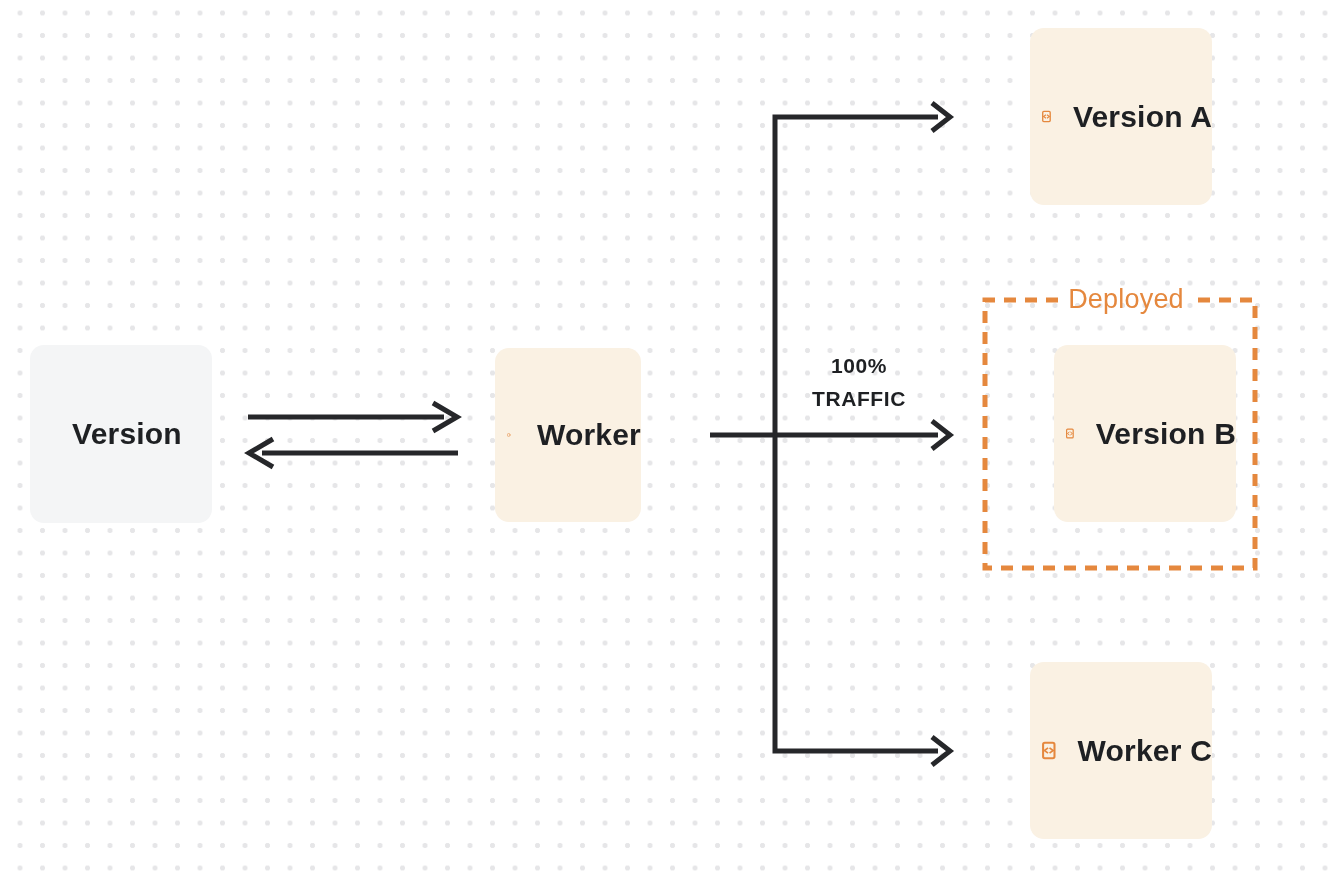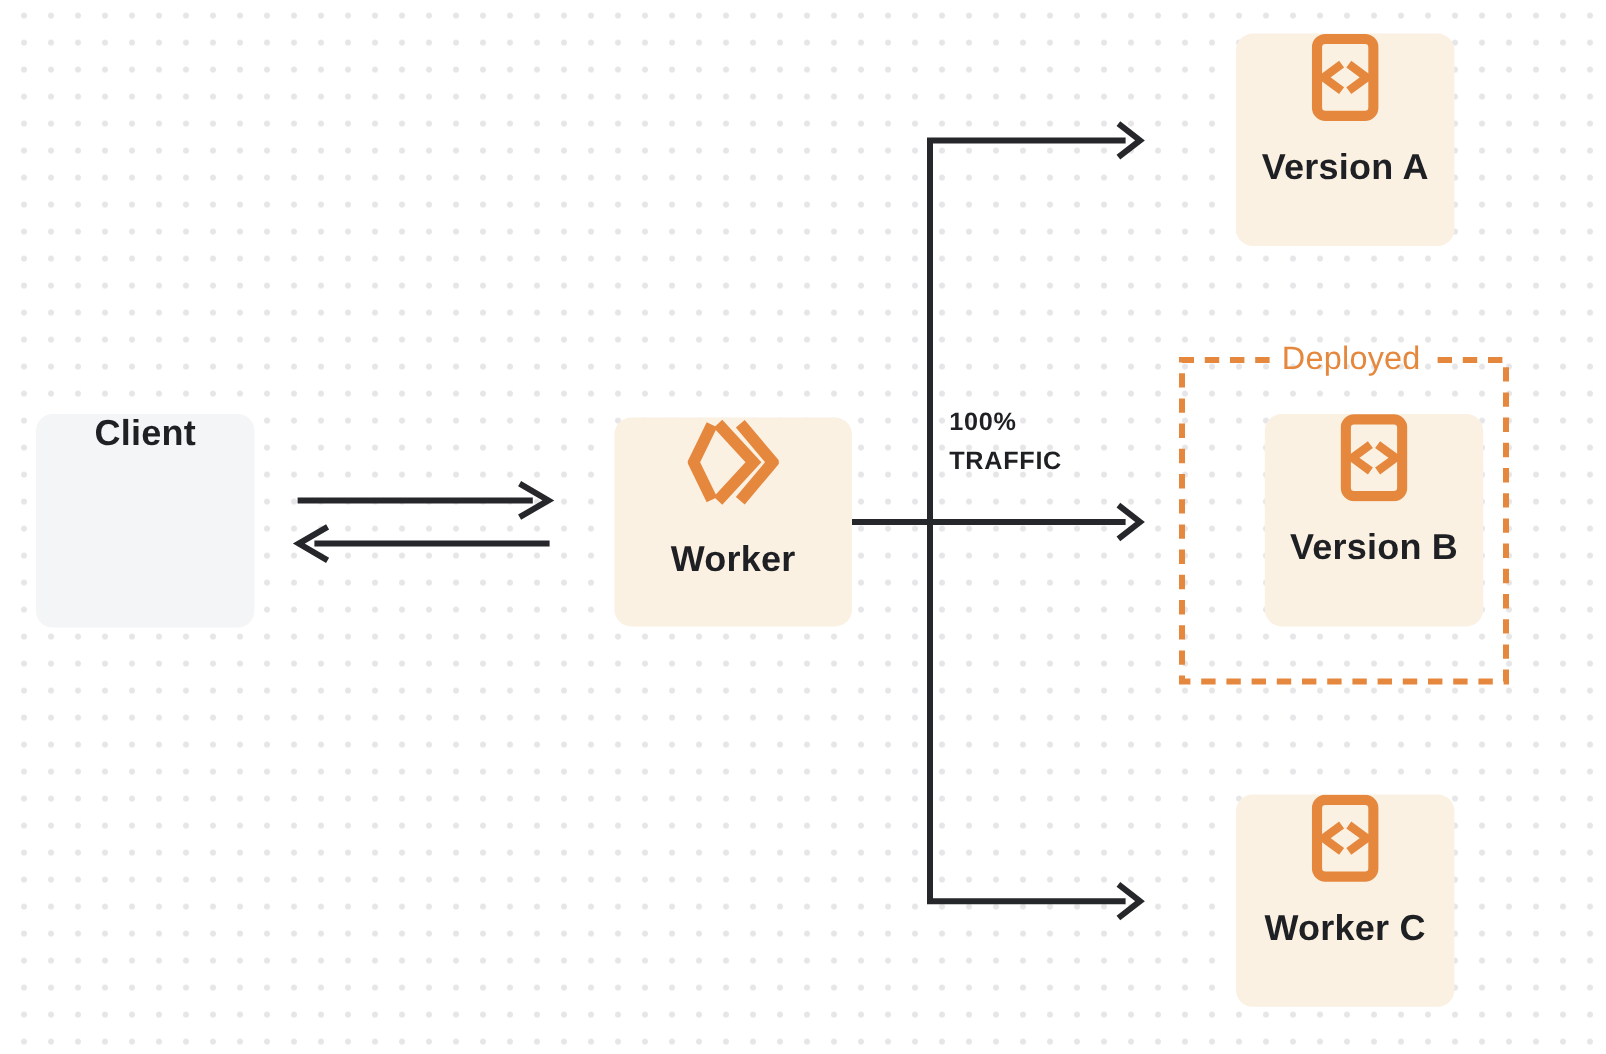--- a/index.html
+++ b/index.html
@@ -42,32 +42,34 @@
     stroke: var(--orange-accent, #E5883E);
     stroke-width: 5;
     fill: none;
     stroke-dasharray: 12 9;
   }
 
   .node {
     position: absolute;
     border-radius: 14px;
     display: flex;
-    flex-direction: column;
+    flex-direction: row;
     align-items: center;
+    justify-content: center;
+    padding-left: 12px;
   }
   .node-label {
     font-weight: 700;
     font-size: 30px;
     letter-spacing: 0.2px;
     color: var(--label-text, #1E2023);
     white-space: nowrap;
   }
   .client-node  { left: 30px;  top: 345px; width: 182px; height: 178px; background: var(--client-gray, #F4F5F6); }
-  .worker-node  { left: 512px; top: 348px; width: 198px; height: 174px; background: var(--node-cream, #FAF1E3); gap: 26px; }
+  .worker-node  { left: 495px; top: 348px; width: 146px; height: 174px; background: var(--node-cream, #FAF1E3); gap: 26px; }
   .version-node { left: 1030px; width: 182px; height: 177px; background: var(--node-cream, #FAF1E3); gap: 22px; }
   .version-a { top: 28px; }
   .version-b { top: 345px; margin-left: 24px; }
   .version-c { top: 662px; }
 
   .worker-logo path {
     stroke: var(--orange-accent, #E5883E);
     stroke-width: 11.5;
     fill: none;
     stroke-linecap: butt;
@@ -82,22 +84,23 @@
     stroke: var(--orange-accent, #E5883E);
     stroke-width: 7;
     fill: none;
     stroke-linecap: butt;
     stroke-linejoin: miter;
   }
 
   .traffic-label {
     position: absolute;
     left: 791px;
-    top: 335px;
+    top: 349px;
     width: 136px;
+    text-align: center;
     font-weight: 700;
     font-size: 21px;
     line-height: 33px;
     letter-spacing: 0.6px;
     color: var(--label-text, #1E2023);
   }
 
   .deployed-label {
     position: absolute;
     left: 1126px;
@@ -127,21 +130,21 @@
     <path class="arrow-line" d="M 938,117 L 775,117 L 775,751 L 938,751"></path>
 
     <path class="arrow-head" d="M 932,103 L 950,117 L 932,131"></path>
     <path class="arrow-head" d="M 932,421 L 950,435 L 932,449"></path>
     <path class="arrow-head" d="M 932,737 L 950,751 L 932,765"></path>
 
     <path class="deployed-border" d="M 1058,300 L 985,300 L 985,568 L 1255,568 L 1255,300 L 1194,300"></path>
   </svg>
 
   <div class="node client-node">
-    <span class="node-label">Client</span>
+    <span class="node-label">Version</span>
   </div>
 
   <div class="node worker-node">
     <svg class="worker-logo" width="76" height="76" viewBox="-6 -6 90 90" aria-hidden="true">
       <path d="M 18,1 L 0,38 L 18,75"></path>
       <path d="M 24,0 L 59,38 L 24,76"></path>
       <path d="M 46,0 L 78,38 L 46,76"></path>
     </svg>
     <span class="node-label">Worker</span>
   </div>

